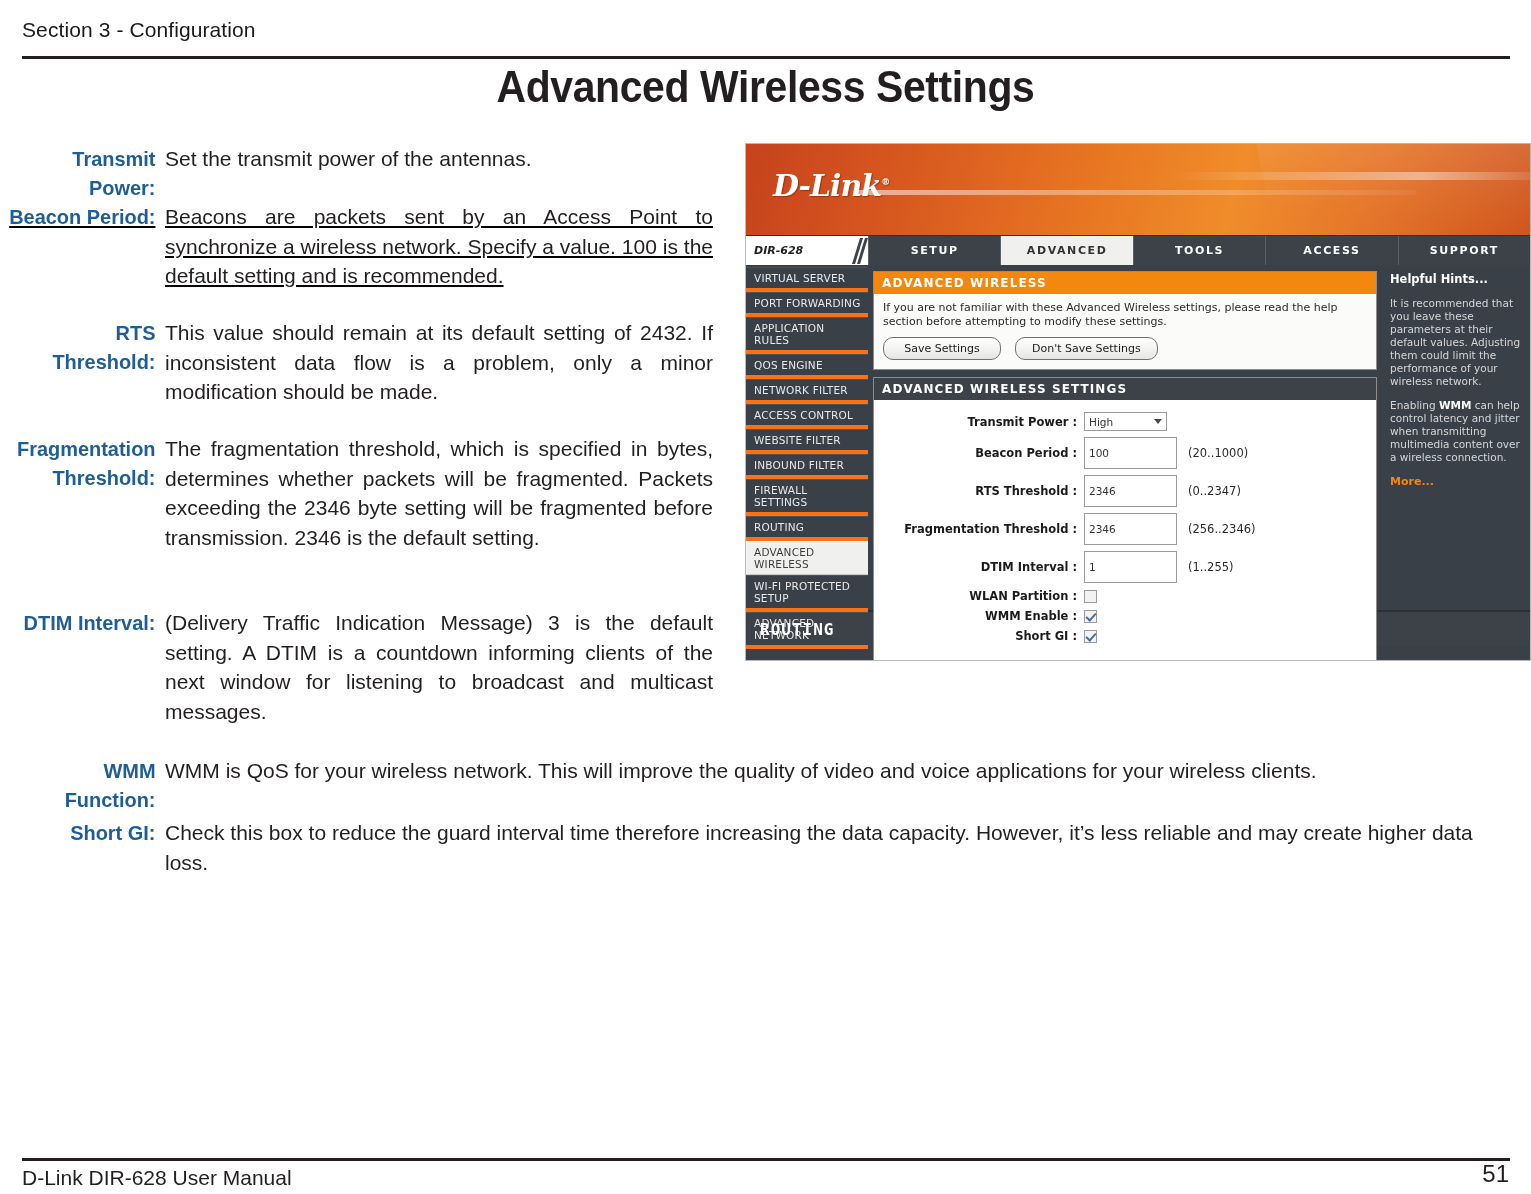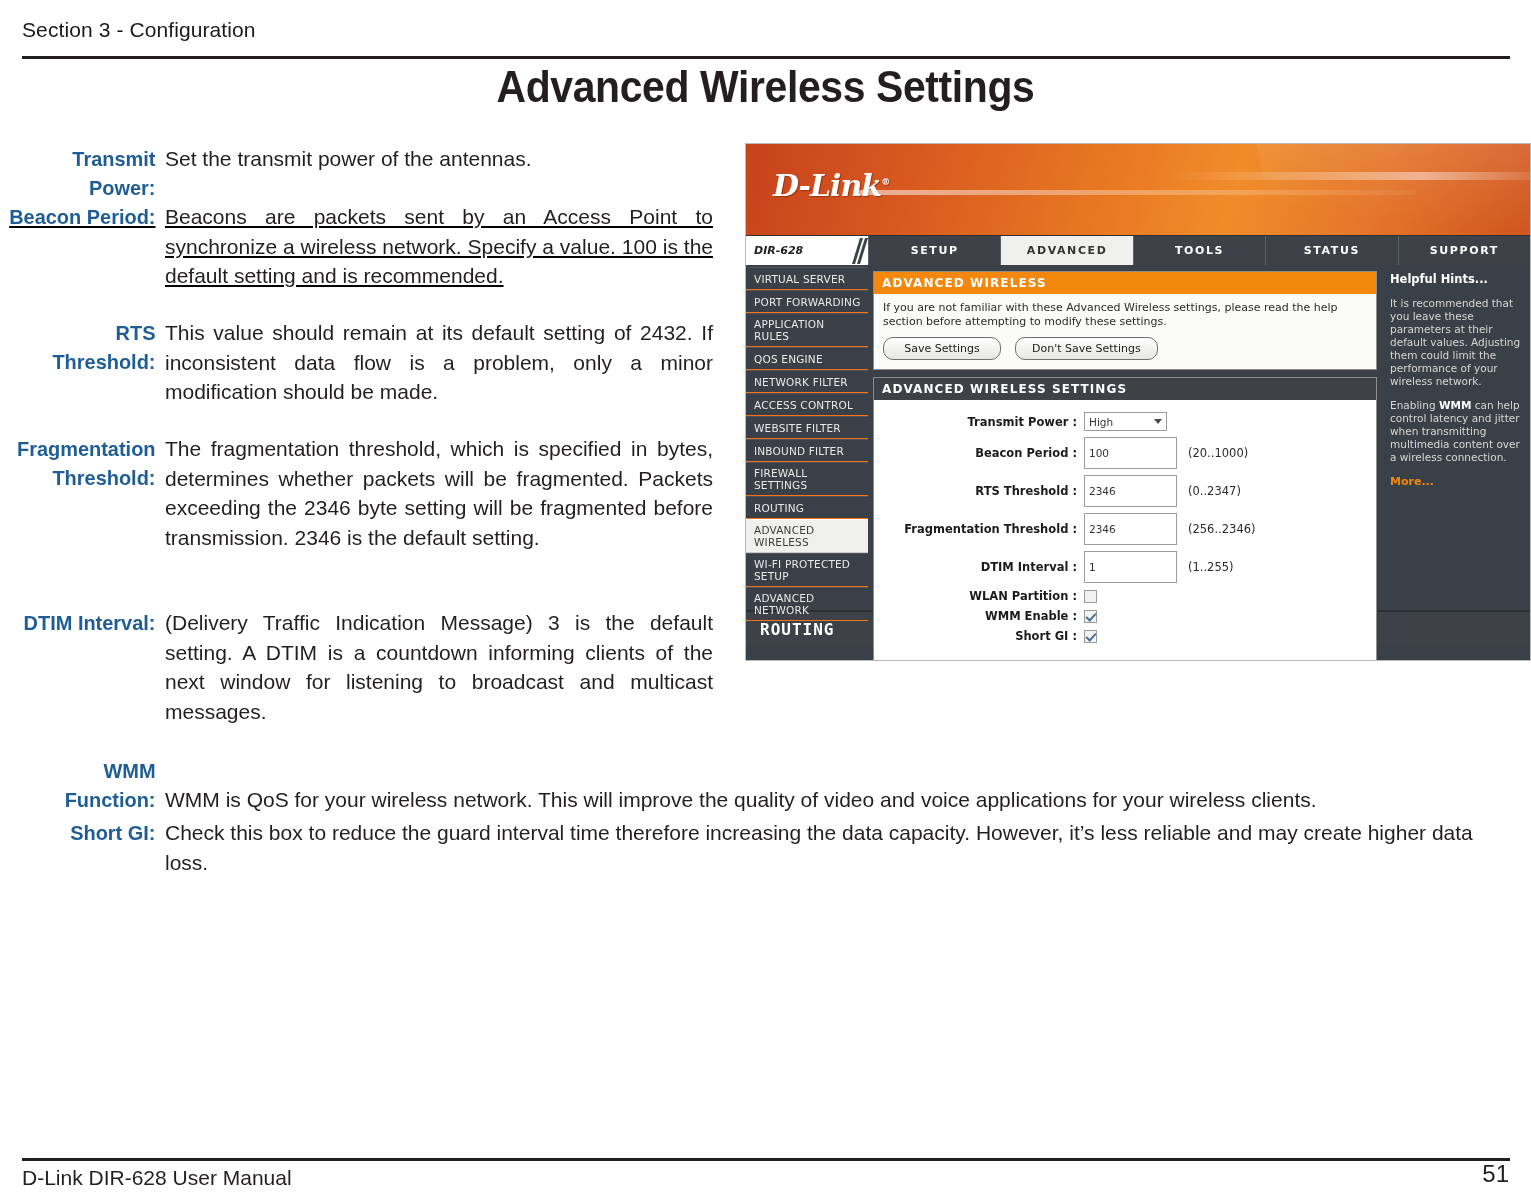--- a/index.html
+++ b/index.html
@@ -71,21 +71,21 @@
     flex:0 0 auto;
   }
   .desc-body.nojust { text-align:left; }
 
   
   #row-transmit  { left:0px;  top:144px; }
   #row-beacon    { left:0px;  top:202px;text-decoration:underline; }
   #row-rts       { left:0px;  top:318px; }
   #row-frag      { left:0px;  top:434px; }
   #row-dtim      { left:0px;  top:608px; }
-  #row-wmm       { left:0px;  top:756px;align-items:flex-end; }
+  #row-wmm       { left:0px;  top:756px; }
   #row-shortgi   { left:0px;  top:818px; }
 
   .narrow .desc-label { width:165px; padding-right:10px; }
   .narrow .desc-body  { width:548px; }
   .wide   .desc-label { width:165px; padding-right:10px; }
   .wide   .desc-body  { width:1345px; }
 
   
   .router-ui {
     position:absolute; left:745px; top:143px;
@@ -154,21 +154,21 @@
   }
   .nav-item.active { background:#f0f0ef; color:#333333; }
 
   
   .ui-body { display:flex; height:345px; background:#3a4047; }
 
   .ui-sidebar { width:122px; flex:0 0 122px; padding-top:2px; }
   .side-item {
     color:#e9e9e9; font-size:10.5px; letter-spacing:0.2px;
     padding:4px 6px 4px 8px;
-    border-bottom:1px solid #f97316;
+    border-bottom:4px solid #f97316;
     border-top:1px solid #4d535a;
     min-height:23px;
     display:flex; align-items:center;
     line-height:12px;
   }
   .side-item.two-line { min-height:34px; }
   .side-item.active {
     background:#f0f0ef; color:#3c3c3c;
     border-top:1px solid #ffffff; border-bottom:1px solid #c9c9c9;
   }
@@ -316,21 +316,21 @@
     <div class="model-tab">
       <span>DIR-628</span>
       <span class="slashes">
           <i></i>
           <i></i>
         </span>
     </div>
     <div class="nav-item">SETUP</div>
     <div class="nav-item active">ADVANCED</div>
     <div class="nav-item">TOOLS</div>
-    <div class="nav-item">STATUS</div>
+    <div class="nav-item">ACCESS</div>
     <div class="nav-item">SUPPORT</div>
   </div>
 
   <div class="ui-body">
 
     <div class="ui-sidebar">
       <div class="side-item">VIRTUAL SERVER</div>
       <div class="side-item">PORT FORWARDING</div>
       <div class="side-item">APPLICATION RULES</div>
       <div class="side-item">QOS ENGINE</div>

